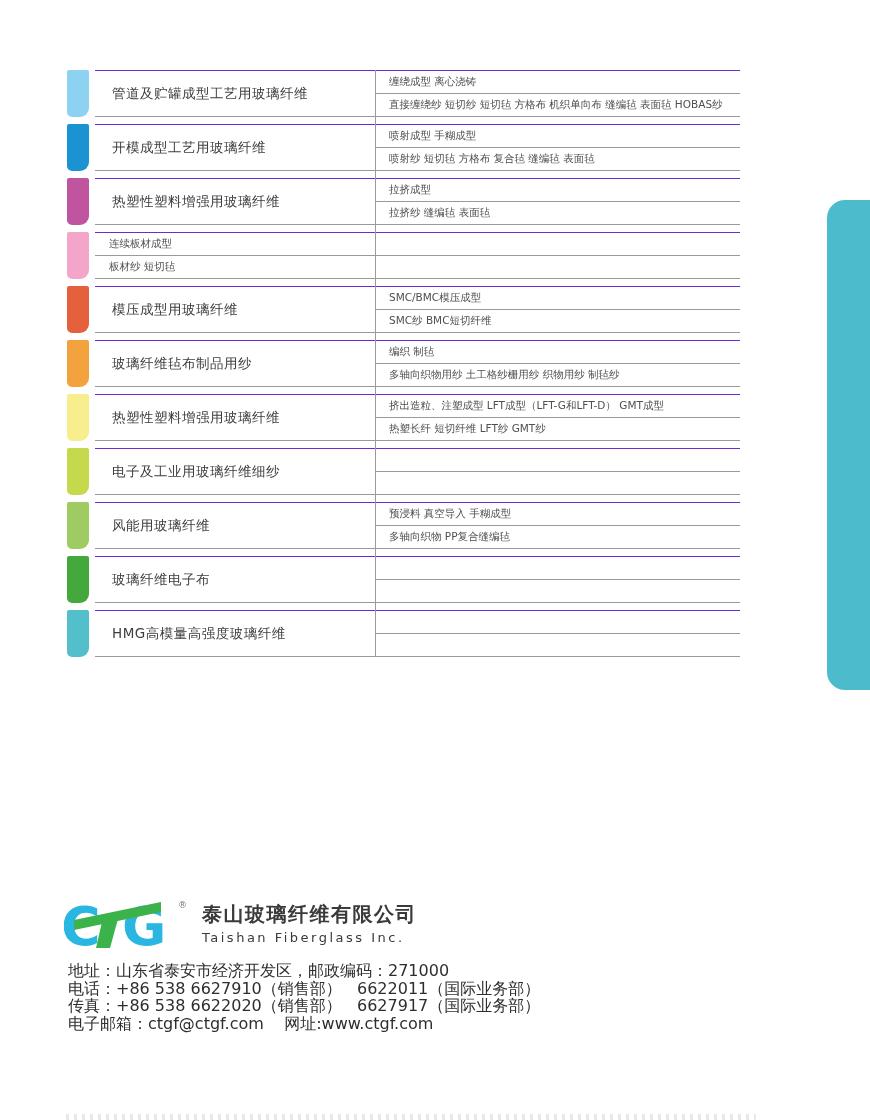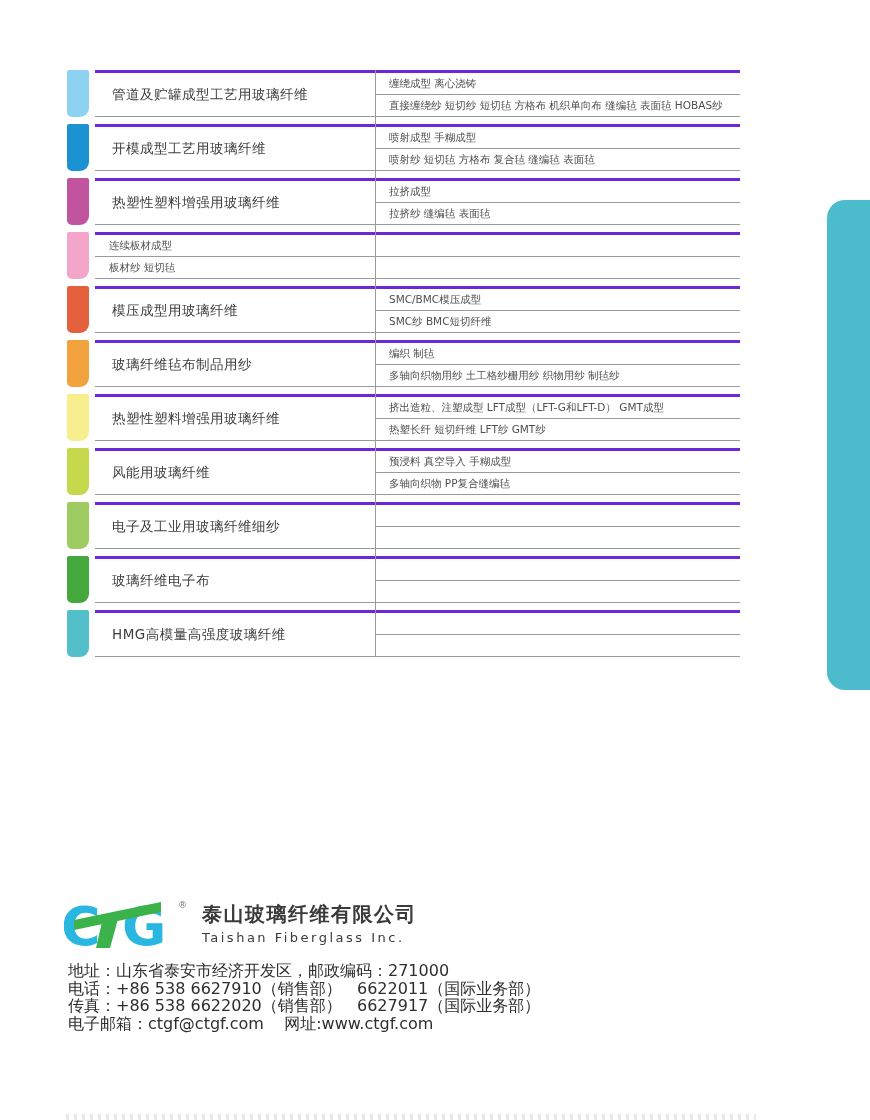--- a/index.html
+++ b/index.html
@@ -7,21 +7,21 @@
     width:870px;height:1120px;position:relative;background:#ffffff;
     overflow:hidden;
     font-family:"DejaVu Sans","Liberation Sans",sans-serif;
   }
   
   .tabs{position:absolute;left:67px;top:70px;}
   .tab{width:22px;height:47px;margin-bottom:7px;border-radius:2px 2px 9px 5px;}
   .ptable{position:absolute;left:95px;top:70px;width:645px;}
   .prow{
     height:47px;margin-bottom:7px;box-sizing:border-box;display:flex;
-    border-top:3px solid #6d28d9;border-bottom:1px solid #9a9a9a;
+    border-top:1px solid #6d28d9;border-bottom:1px solid #9a9a9a;
   }
   .cat-cell{
     width:280px;box-sizing:border-box;display:flex;align-items:center;
     padding-left:17px;font-size:13.5px;color:#3d3d3d;letter-spacing:0.5px;
     white-space:nowrap;
   }
   .detail-cell{flex:1;display:flex;flex-direction:column;min-width:0;}
   .detail-top,.detail-bottom{
     flex:1;display:flex;align-items:center;padding-left:14px;
     font-size:10.5px;color:#4f4f4f;white-space:nowrap;overflow:hidden;
@@ -104,31 +104,31 @@
       </div>
     </div>
     <div class="prow">
       <div class="cat-cell">热塑性塑料增强用玻璃纤维</div>
       <div class="detail-cell">
         <div class="detail-top">挤出造粒、注塑成型  LFT成型（LFT-G和LFT-D）  GMT成型</div>
         <div class="detail-bottom">热塑长纤 短切纤维 LFT纱 GMT纱</div>
       </div>
     </div>
     <div class="prow">
+      <div class="cat-cell">电子及工业用玻璃纤维细纱</div>
+      <div class="detail-cell">
+        <div class="detail-top"></div>
+        <div class="detail-bottom"></div>
+      </div>
+    </div>
+    <div class="prow">
       <div class="cat-cell">风能用玻璃纤维</div>
       <div class="detail-cell">
         <div class="detail-top">预浸料 真空导入 手糊成型</div>
         <div class="detail-bottom">多轴向织物  PP复合缝编毡</div>
-      </div>
-    </div>
-    <div class="prow">
-      <div class="cat-cell">电子及工业用玻璃纤维细纱</div>
-      <div class="detail-cell">
-        <div class="detail-top"></div>
-        <div class="detail-bottom"></div>
       </div>
     </div>
     <div class="prow">
       <div class="cat-cell">玻璃纤维电子布</div>
       <div class="detail-cell">
         <div class="detail-top"></div>
         <div class="detail-bottom"></div>
       </div>
     </div>
     <div class="prow">

